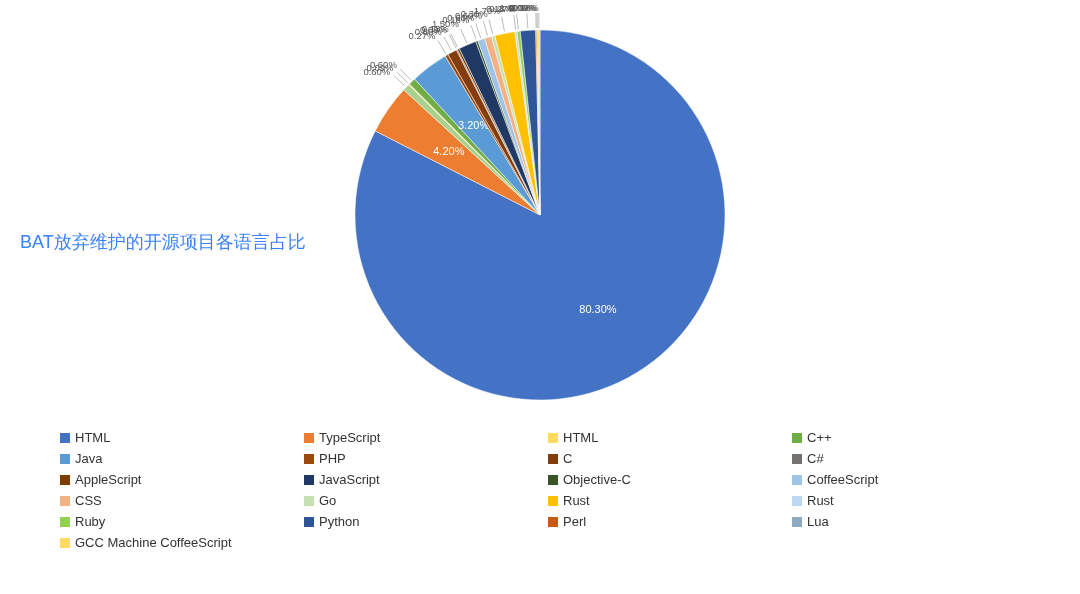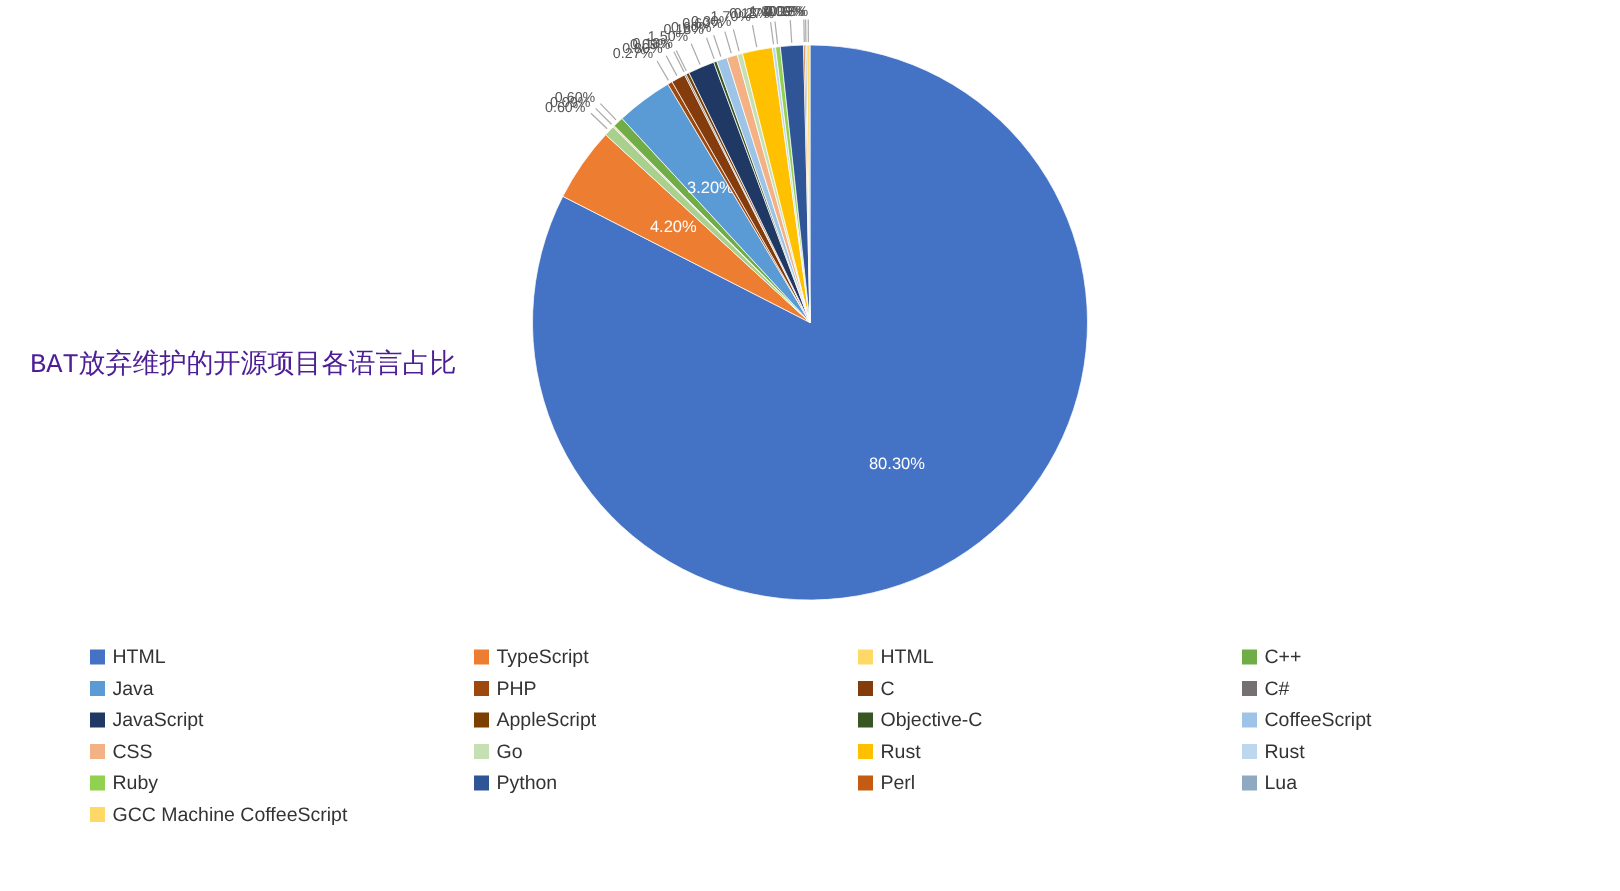--- a/index.html
+++ b/index.html
@@ -16,39 +16,38 @@
       top: 0;
       left: 0;
       width: 1080px;
       height: 420px;
     }
     .chart-title {
       position: absolute;
       left: 20px;
       top: 230px;
       font-size: 18px;
-      color: #4c1d95;
+      color: #3b82f6;
       font-weight: normal;
-      font-family: Liberation Mono, monospace;
     }
     svg.pie-chart {
       position: absolute;
       top: 0;
       left: 180px;
       width: 720px;
       height: 420px;
     }
     .legend-container {
       position: absolute;
       top: 430px;
       left: 60px;
       width: 980px;
       display: grid;
       grid-template-columns: repeat(4, 240px);
-      gap: 6px 16px;
+      gap: 6px 4px;
       font-size: 13px;
       color: #333;
     }
     .legend-item {
       display: flex;
       align-items: center;
       gap: 5px;
     }
     .legend-color {
       width: 10px;
@@ -155,26 +154,26 @@
     </div>
     <div class="legend-item">
       <div class="legend-color" style="background-color: rgb(132, 60, 12);"></div>
       <span>C</span>
     </div>
     <div class="legend-item">
       <div class="legend-color" style="background-color: rgb(117, 113, 113);"></div>
       <span>C#</span>
     </div>
     <div class="legend-item">
+      <div class="legend-color" style="background-color: rgb(123, 63, 0);"></div>
+      <span>AppleScript</span>
+    </div>
+    <div class="legend-item">
       <div class="legend-color" style="background-color: rgb(32, 56, 100);"></div>
       <span>JavaScript</span>
-    </div>
-    <div class="legend-item">
-      <div class="legend-color" style="background-color: rgb(123, 63, 0);"></div>
-      <span>AppleScript</span>
     </div>
     <div class="legend-item">
       <div class="legend-color" style="background-color: rgb(55, 86, 35);"></div>
       <span>Objective-C</span>
     </div>
     <div class="legend-item">
       <div class="legend-color" style="background-color: rgb(157, 195, 230);"></div>
       <span>CoffeeScript</span>
     </div>
     <div class="legend-item">

